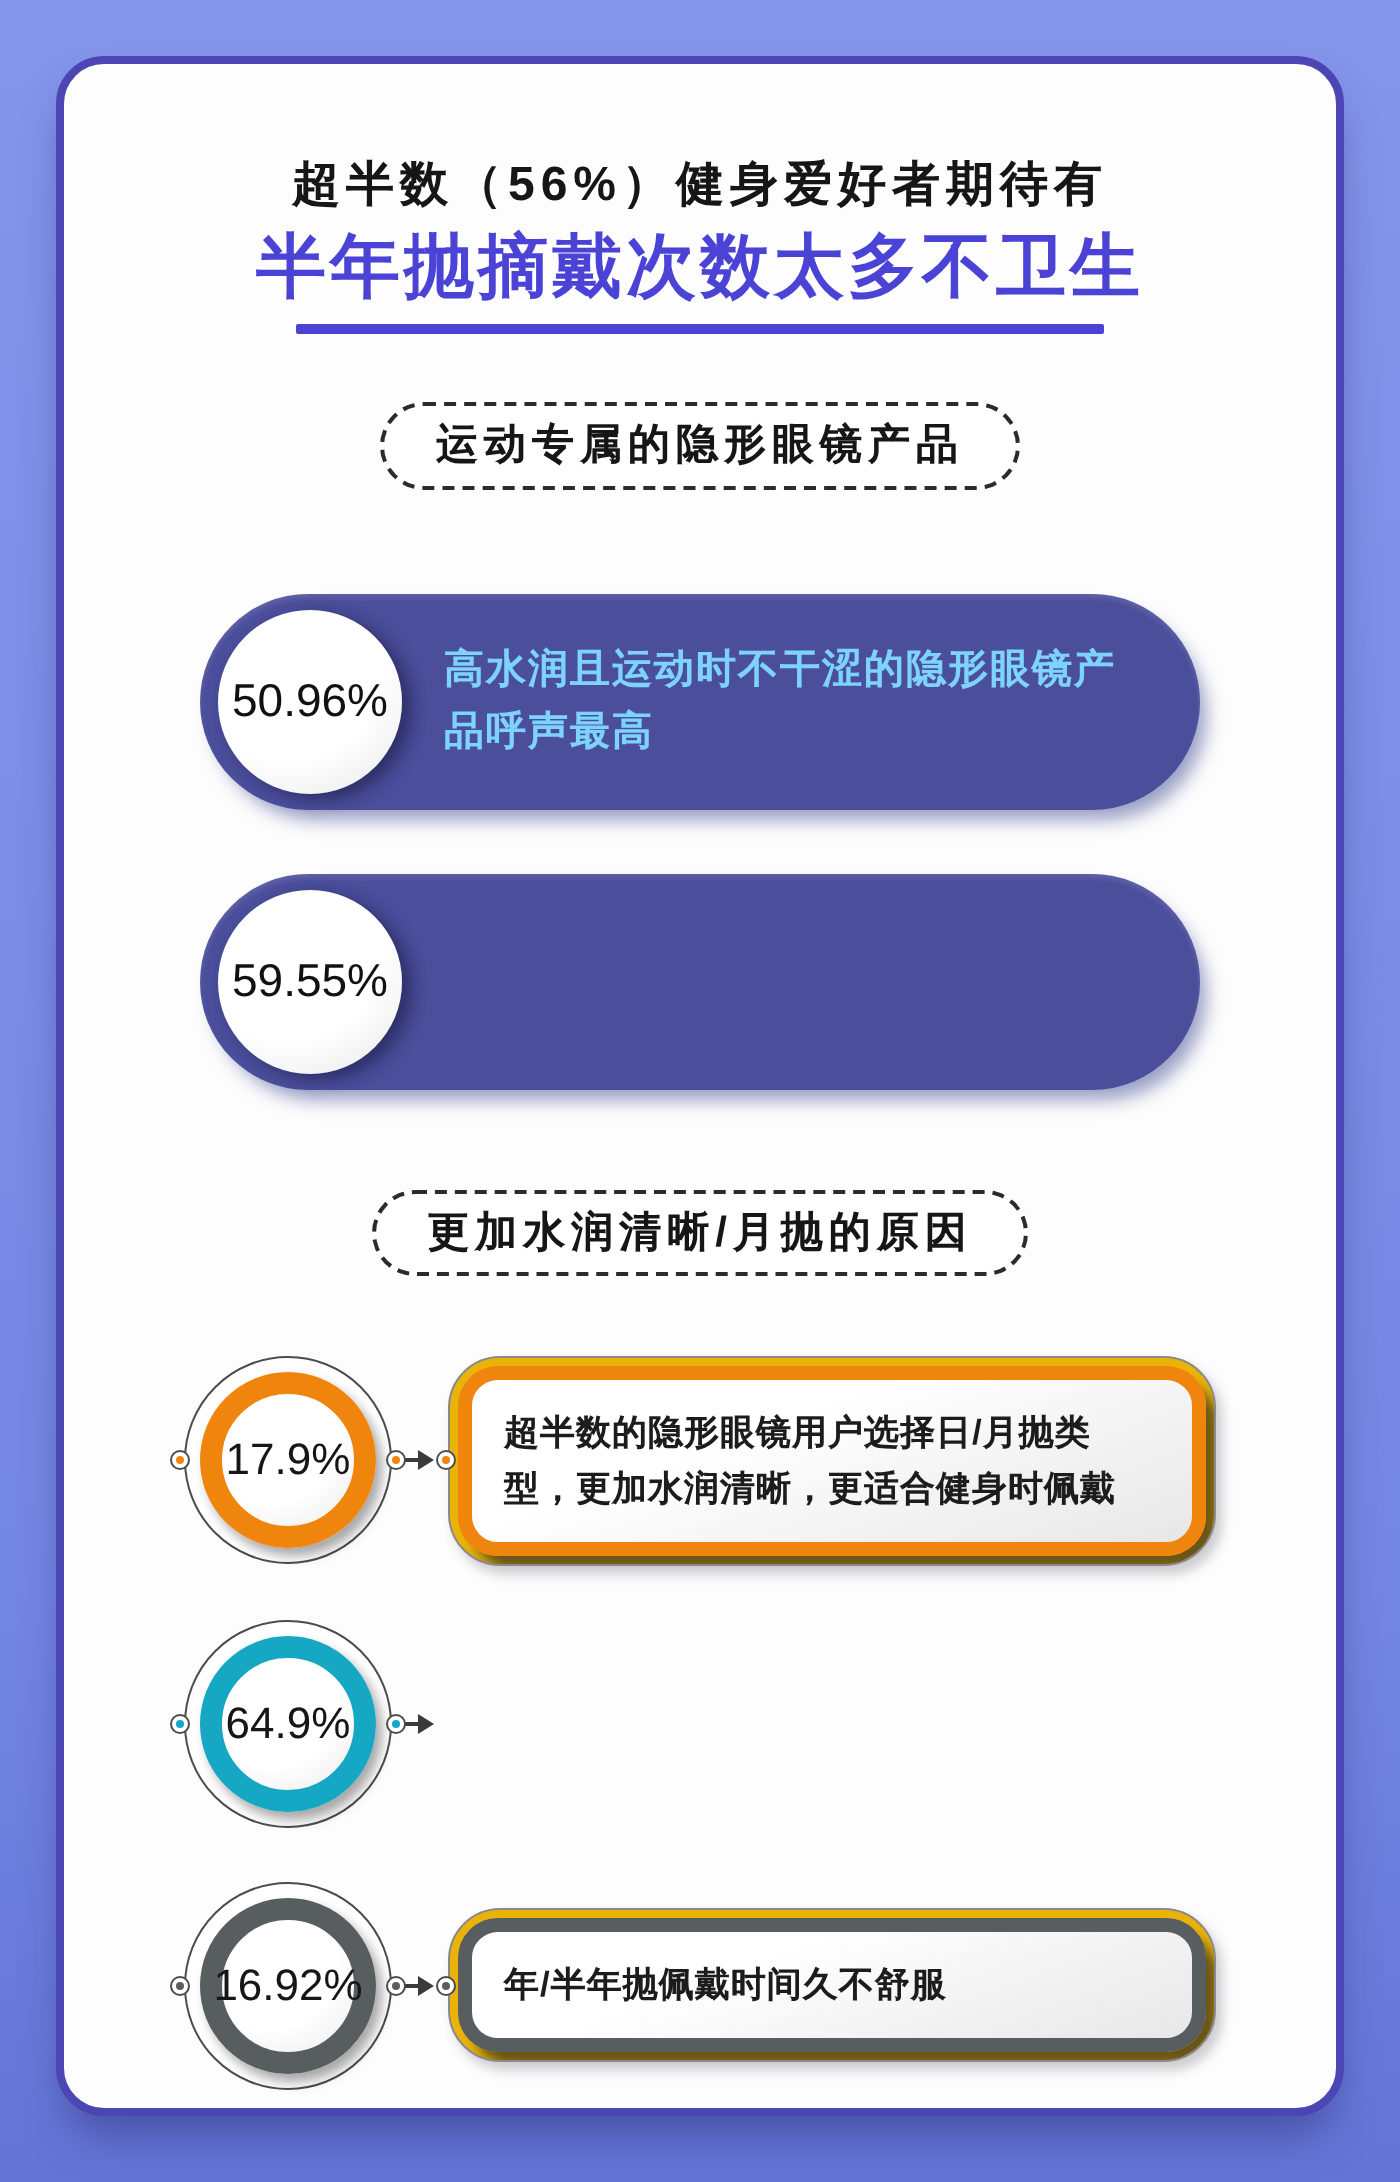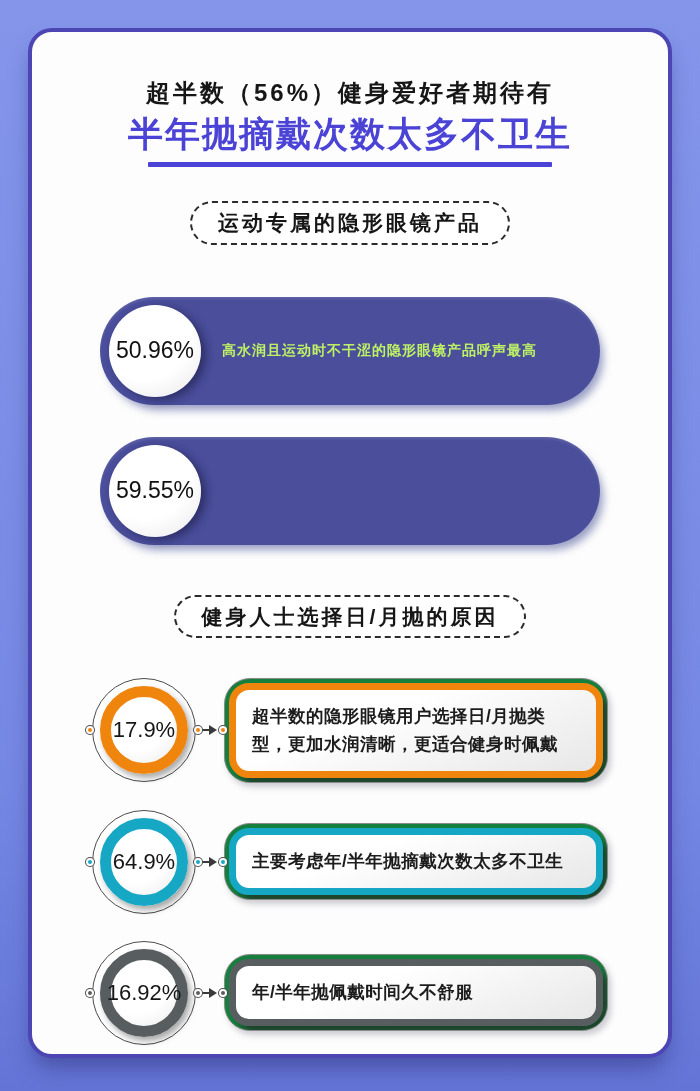--- a/index.html
+++ b/index.html
@@ -47,21 +47,21 @@
   .bar-circle {
     position:absolute; left:9px; top:8px; width:92px; height:92px; border-radius:50%;
     background:radial-gradient(circle at 38% 30%, #ffffff 55%, #e7e7ea 100%);
     box-shadow:5px 3px 8px rgba(10,10,40,.45);
     display:flex; align-items:center; justify-content:center;
     font-size:23px; color:#111; white-space:nowrap;
   }
   .bar-text {
     margin-left:122px; height:100%; padding-right:32px;
     display:flex; align-items:center;
-    color:#bef264; font-size:14px; font-weight:700; letter-spacing:1px; line-height:1.55;
+    color:#7dd3fc; font-size:20px; font-weight:700; letter-spacing:1px; line-height:1.55;
   }
   
   .reasons { margin:40px 0 0 60px; width:516px; }
   .reason-row { display:flex; align-items:center; margin-bottom:27px; }
   .circle-wrap { position:relative; width:104px; height:104px; flex:none; }
   .circle-outline {
     position:absolute; inset:0; border:1px solid #4c4c4c; border-radius:50%; background:#fff;
   }
   .ring {
     position:absolute; inset:8px; border-radius:50%;
@@ -84,21 +84,21 @@
     content:""; position:absolute; left:0; top:50%; width:15px; height:2px;
     margin-top:-1px; background:#3a3a3a;
   }
   .arrow {
     position:absolute; left:13px; top:50%; transform:translateY(-50%);
     width:0; height:0;
     border-left:8px solid #3a3a3a; border-top:5px solid transparent; border-bottom:5px solid transparent;
   }
   .row-box {
     flex:1; position:relative;
-    border:1px solid #8a8a8a; border-radius:26px; background:#15803d;
+    border:1px solid #8a8a8a; border-radius:26px; background:#eab308;
     box-shadow:3px 4px 6px rgba(90,90,110,.3);
   }
   .row-clip { overflow:hidden; border-radius:25px; padding:4px; }
   .row-box-inner {
     border:7px solid var(--accent); border-radius:20px;
     background:linear-gradient(160deg,#ffffff 35%,#e7e7e7 100%);
     box-shadow:7px 8px 6px -1px rgba(35,35,35,.65);
     padding:12px 16px 12px 16px;
     display:flex; align-items:center; min-height:46px;
     font-size:17.5px; font-weight:600; color:#1c1c1c; line-height:1.62; letter-spacing:0.5px;
@@ -124,21 +124,21 @@
     <div class="bar-text">高水润且运动时不干涩的隐形眼镜产品呼声最高</div>
   </div>
 
   <div class="bar">
     <div class="bar-circle">
       <span>59.55%</span>
     </div>
   </div>
 
   <div class="pill second">
-    <span>健身人士选择日/月抛的原因</span>
+    <span>更加水润清晰/月抛的原因</span>
   </div>
 
   <div class="reasons">
 
     <div class="reason-row" style="--accent: #f0850d;">
       <div class="circle-wrap">
         <div class="circle-outline"></div>
         <div class="node node-left"></div>
         <div class="node node-right"></div>
         <div class="ring">
@@ -161,26 +161,20 @@
         <div class="circle-outline"></div>
         <div class="node node-left"></div>
         <div class="node node-right"></div>
         <div class="ring">
           <span>64.9%</span>
         </div>
       </div>
       <div class="connector">
         <div class="arrow"></div>
       </div>
-      <div class="row-box">
-        <div class="node node-box"></div>
-        <div class="row-clip">
-          <div class="row-box-inner">主要考虑年/半年抛摘戴次数太多不卫生</div>
-        </div>
-      </div>
     </div>
 
     <div class="reason-row" style="--accent: #585e60;">
       <div class="circle-wrap">
         <div class="circle-outline"></div>
         <div class="node node-left"></div>
         <div class="node node-right"></div>
         <div class="ring">
           <span>16.92%</span>
         </div>

